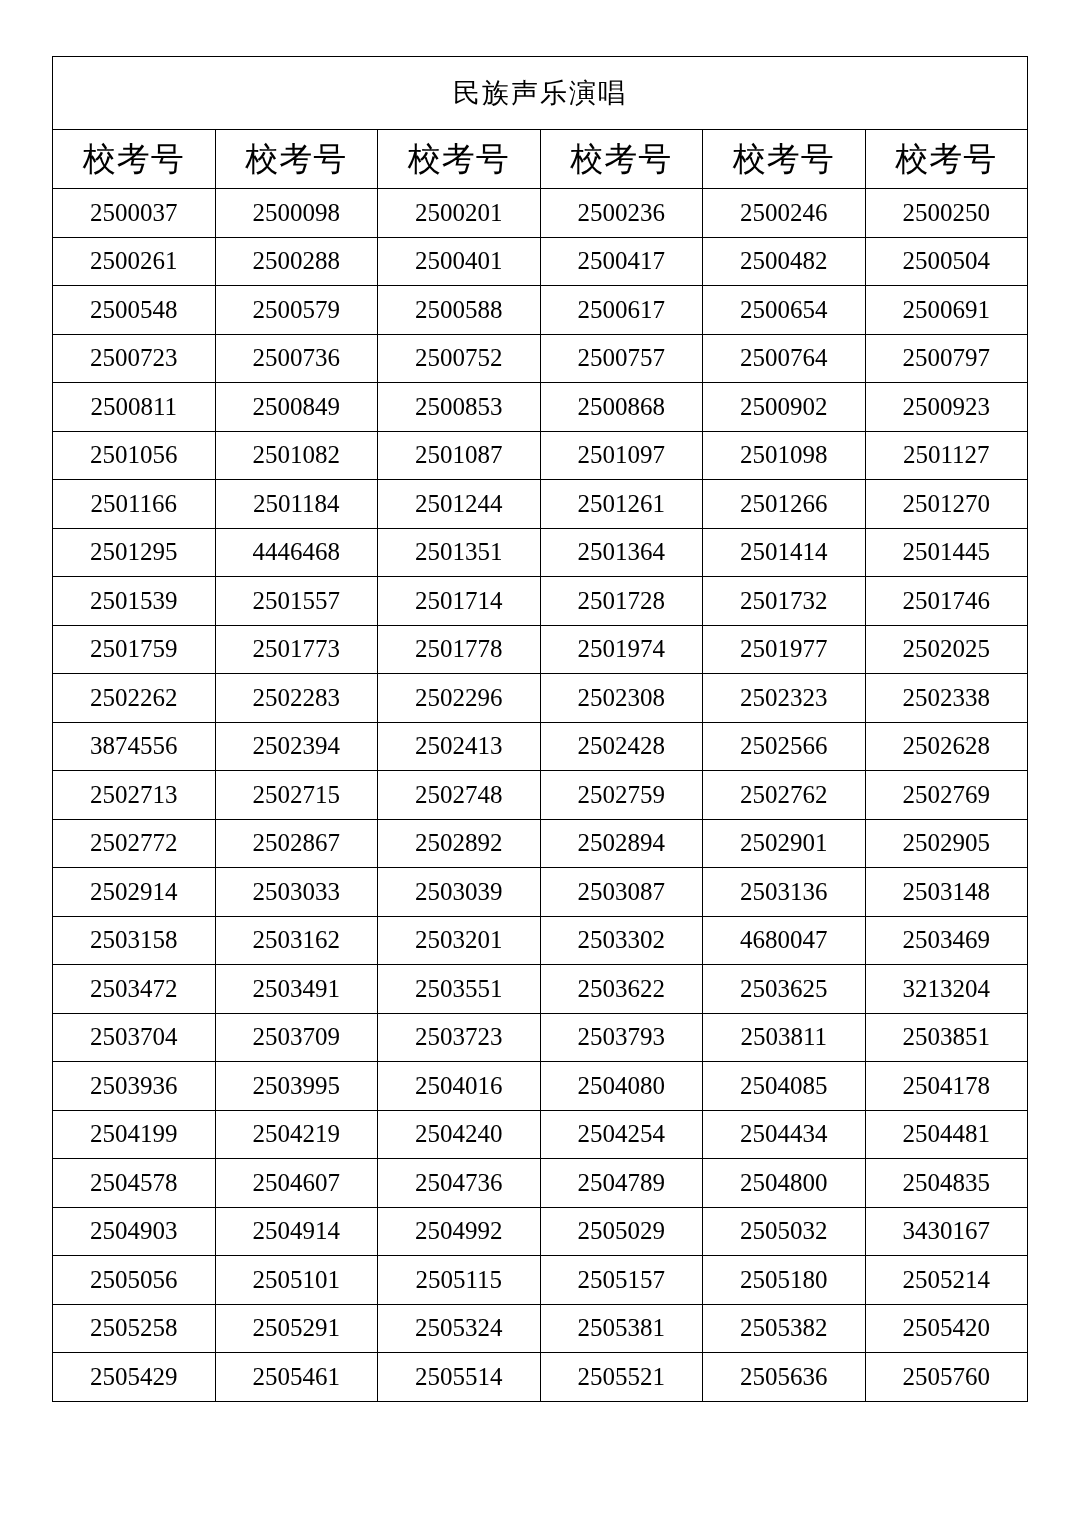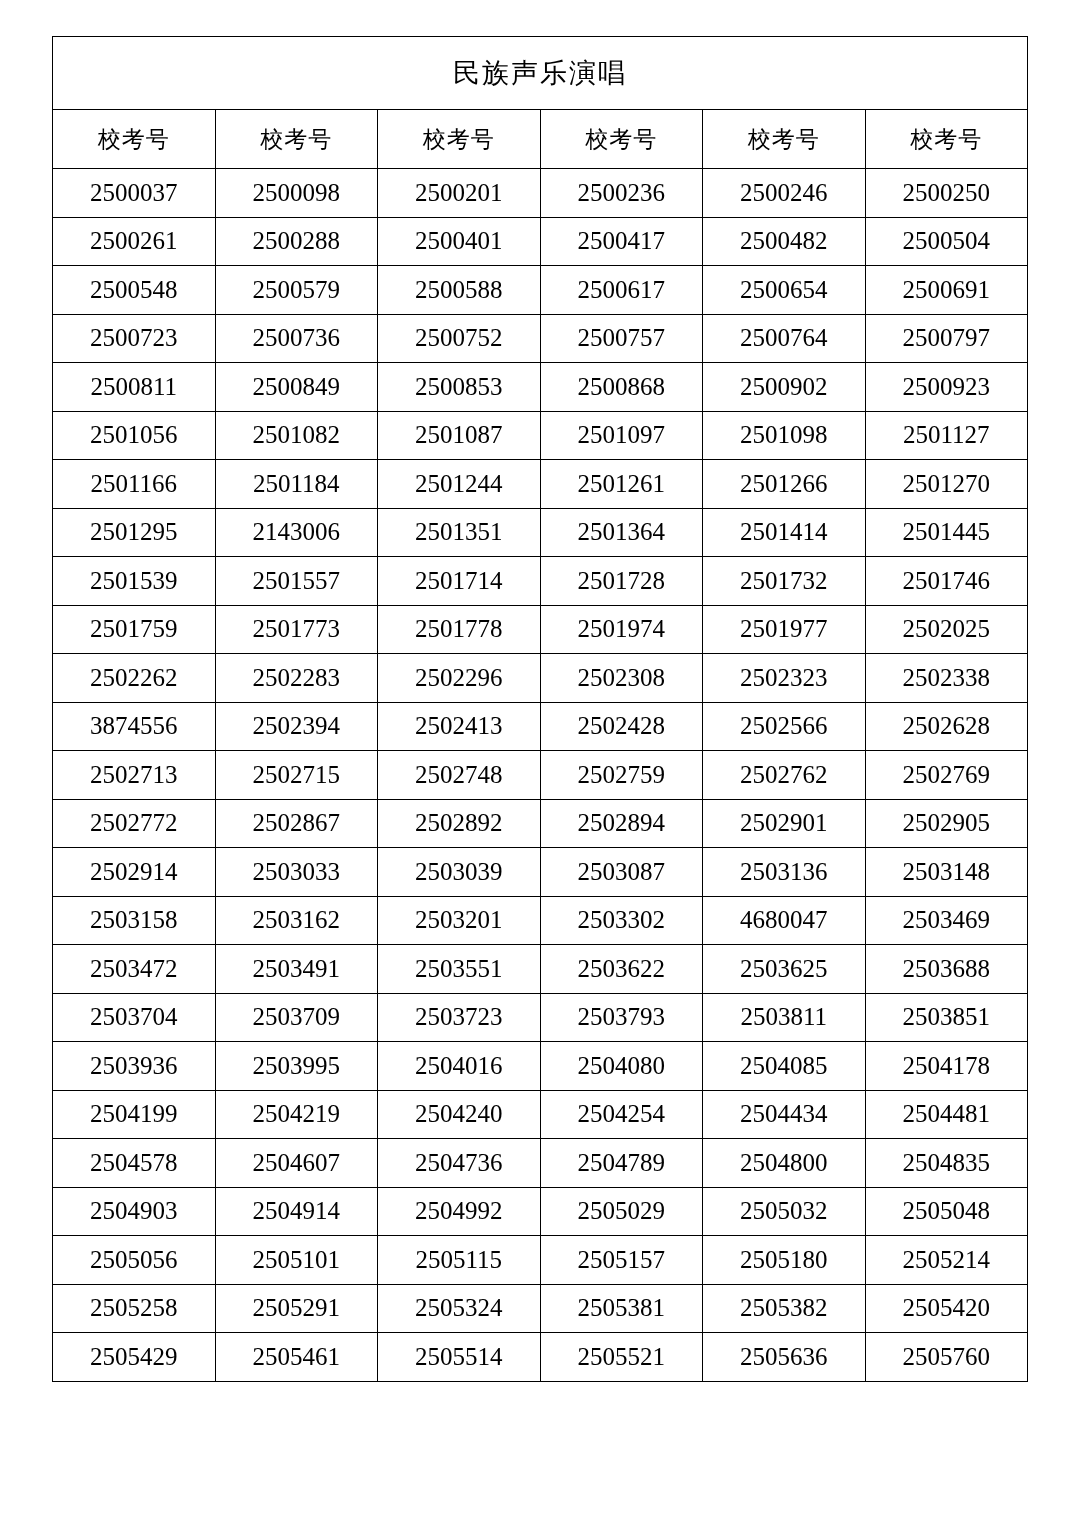--- a/index.html
+++ b/index.html
@@ -11,21 +11,21 @@
     width: 1080px;
     height: 1528px;
     font-family: "Liberation Serif", "DejaVu Serif", serif;
     color: #000000;
   }
   .page {
     position: relative;
     width: 1080px;
     height: 1528px;
     box-sizing: border-box;
-    padding: 36px 52px 40px 52px;
+    padding: 56px 52px 40px 52px;
   }
   table.exam-table {
     width: 100%;
     border-collapse: collapse;
     table-layout: fixed;
   }
   table.exam-table td,
   table.exam-table th {
     border: 1px solid #000000;
     text-align: center;
@@ -35,21 +35,21 @@
   }
   td.title-cell {
     height: 72px;
     font-size: 27px;
     font-weight: bold;
     letter-spacing: 2px;
     font-family: "Liberation Serif", "DejaVu Serif", serif;
   }
   td.header-cell {
     height: 58px;
-    font-size: 23px;
+    font-size: 33px;
     letter-spacing: 1px;
   }
   td.data-cell {
     height: 47.5px;
     font-size: 25px;
     font-family: "Liberation Serif", "DejaVu Serif", serif;
   }
 </style>
 </head>
 <body>
@@ -119,21 +119,21 @@
       <tr>
         <td class="data-cell">2501166</td>
         <td class="data-cell">2501184</td>
         <td class="data-cell">2501244</td>
         <td class="data-cell">2501261</td>
         <td class="data-cell">2501266</td>
         <td class="data-cell">2501270</td>
       </tr>
       <tr>
         <td class="data-cell">2501295</td>
-        <td class="data-cell">2143006</td>
+        <td class="data-cell">4446468</td>
         <td class="data-cell">2501351</td>
         <td class="data-cell">2501364</td>
         <td class="data-cell">2501414</td>
         <td class="data-cell">2501445</td>
       </tr>
       <tr>
         <td class="data-cell">2501539</td>
         <td class="data-cell">2501557</td>
         <td class="data-cell">2501714</td>
         <td class="data-cell">2501728</td>
@@ -195,21 +195,21 @@
         <td class="data-cell">2503302</td>
         <td class="data-cell">4680047</td>
         <td class="data-cell">2503469</td>
       </tr>
       <tr>
         <td class="data-cell">2503472</td>
         <td class="data-cell">2503491</td>
         <td class="data-cell">2503551</td>
         <td class="data-cell">2503622</td>
         <td class="data-cell">2503625</td>
-        <td class="data-cell">2503688</td>
+        <td class="data-cell">3213204</td>
       </tr>
       <tr>
         <td class="data-cell">2503704</td>
         <td class="data-cell">2503709</td>
         <td class="data-cell">2503723</td>
         <td class="data-cell">2503793</td>
         <td class="data-cell">2503811</td>
         <td class="data-cell">2503851</td>
       </tr>
       <tr>
@@ -235,21 +235,21 @@
         <td class="data-cell">2504789</td>
         <td class="data-cell">2504800</td>
         <td class="data-cell">2504835</td>
       </tr>
       <tr>
         <td class="data-cell">2504903</td>
         <td class="data-cell">2504914</td>
         <td class="data-cell">2504992</td>
         <td class="data-cell">2505029</td>
         <td class="data-cell">2505032</td>
-        <td class="data-cell">2505048</td>
+        <td class="data-cell">3430167</td>
       </tr>
       <tr>
         <td class="data-cell">2505056</td>
         <td class="data-cell">2505101</td>
         <td class="data-cell">2505115</td>
         <td class="data-cell">2505157</td>
         <td class="data-cell">2505180</td>
         <td class="data-cell">2505214</td>
       </tr>
       <tr>

